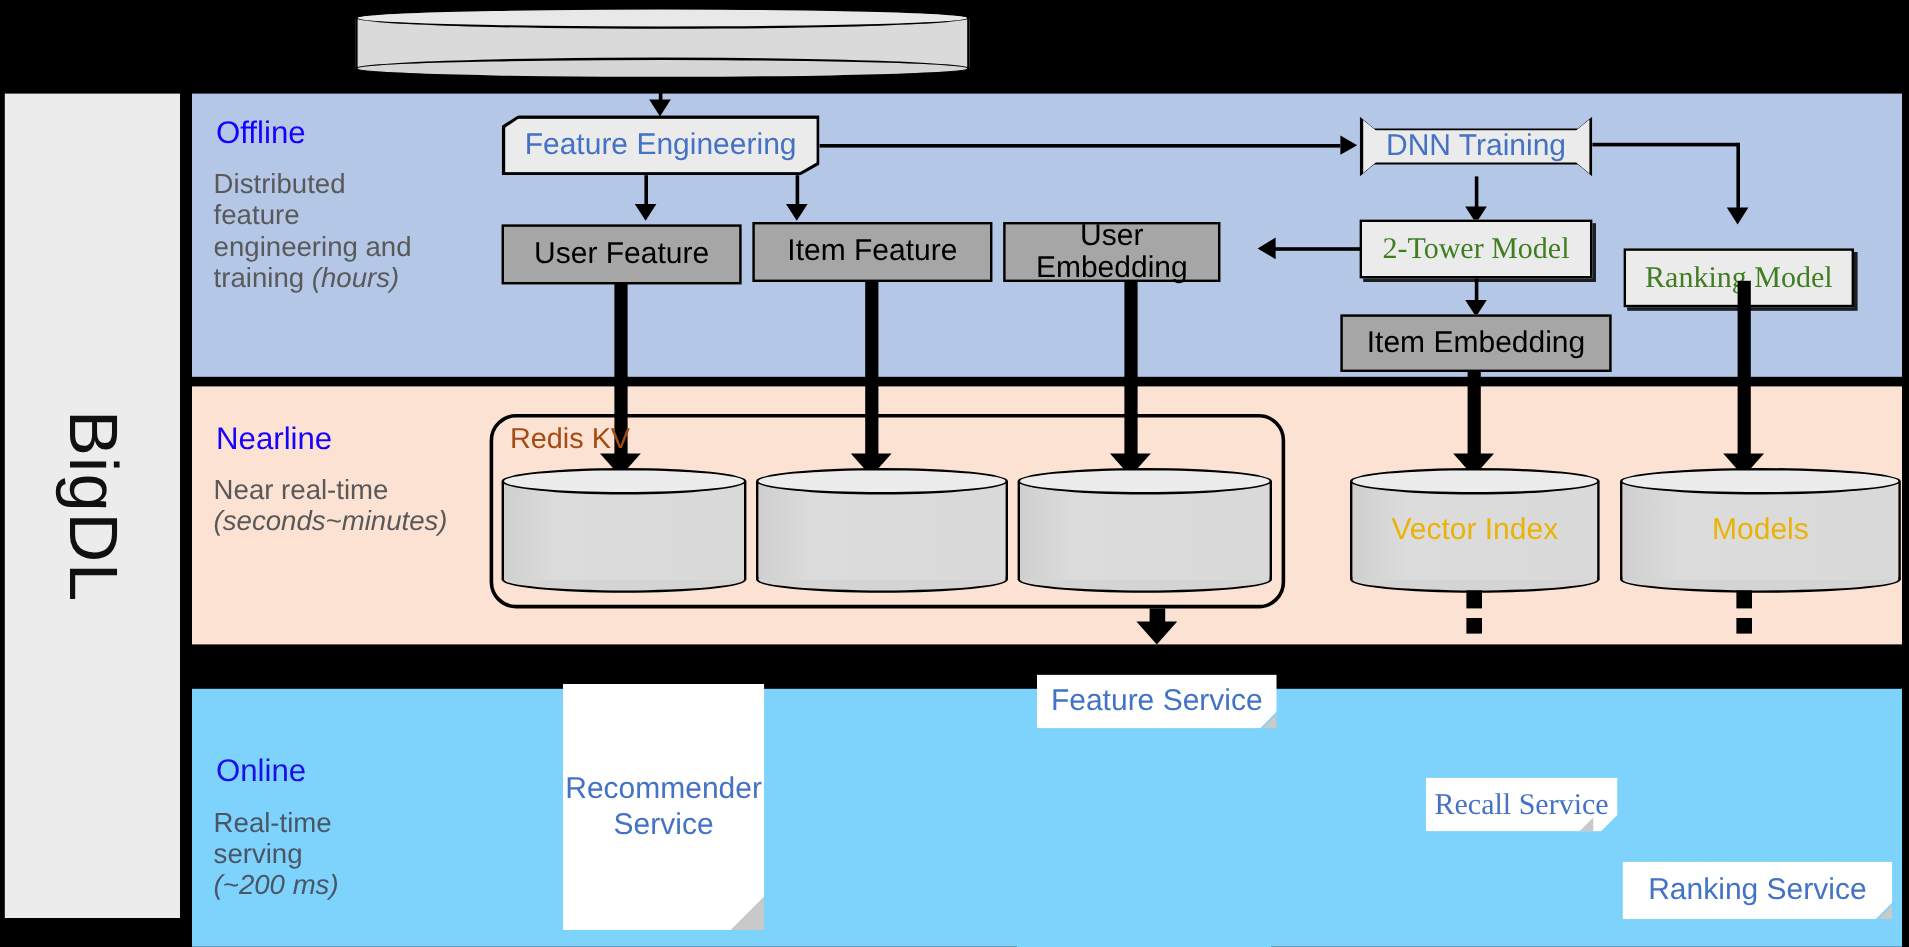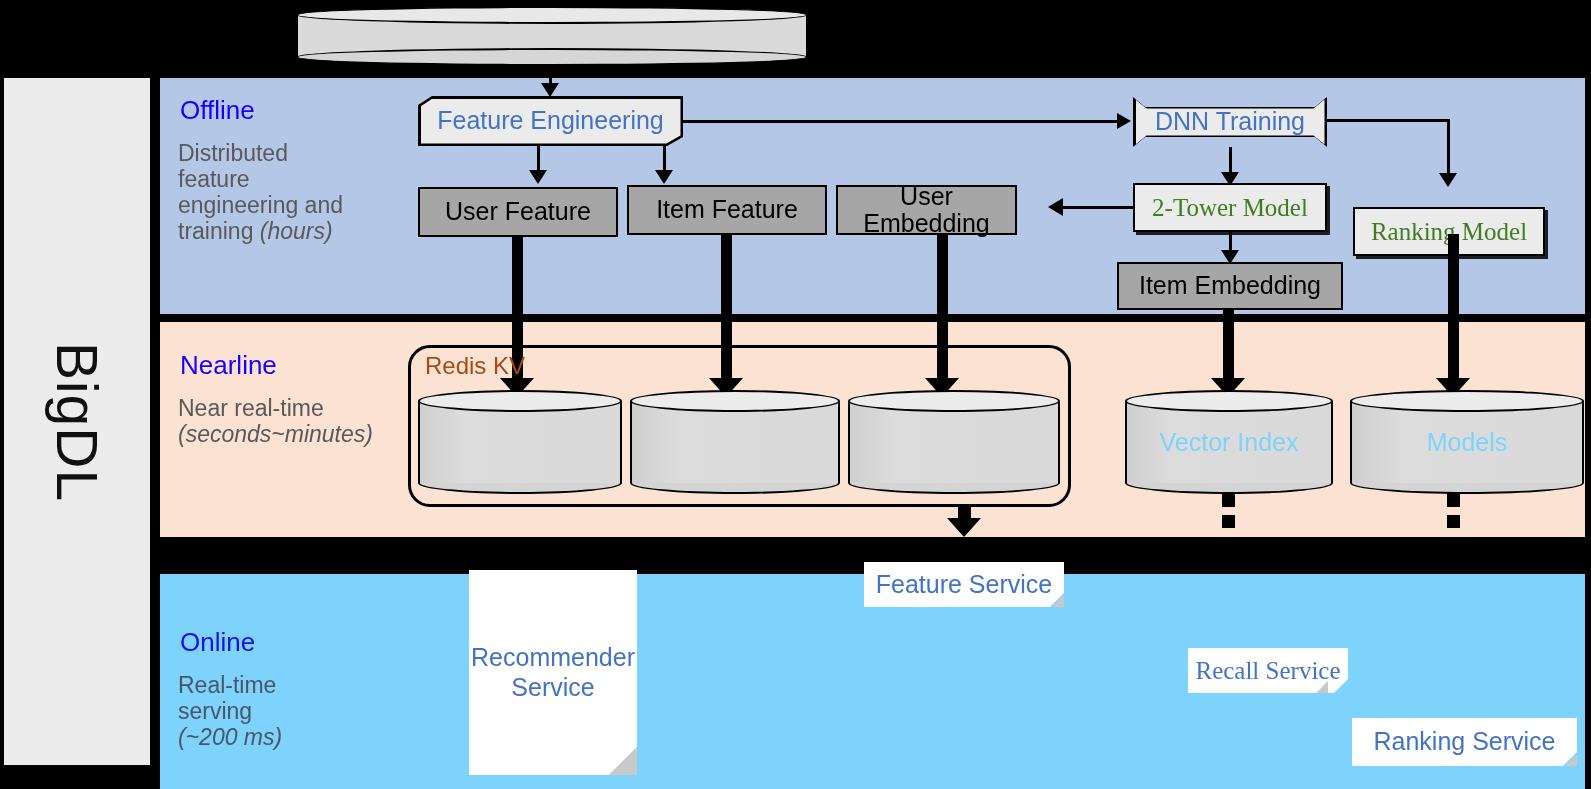--- a/index.html
+++ b/index.html
@@ -57,21 +57,21 @@
   
   .cyl{position:absolute;}
   .cyl .body{position:absolute;left:0;right:0;top:11px;bottom:11px;
       background:linear-gradient(to right,#cfcfcf 0%,#dcdcdc 22%,#d9d9d9 100%);
       border-left:2.5px solid #000;border-right:2.5px solid #000;box-sizing:border-box;}
   .cyl .bot{position:absolute;left:0;right:0;bottom:0;height:22px;border-radius:50%;
       background:#d4d4d4;border:2.5px solid #000;box-sizing:border-box;}
   .cyl .cap{position:absolute;left:0;right:0;top:0;height:22px;border-radius:50%;
       background:#ececec;border:2.5px solid #000;box-sizing:border-box;z-index:3;}
   .cyl .lbl{position:absolute;left:0;right:0;top:50%;transform:translateY(-50%);
-      text-align:center;font-size:25px;color:#7dd3fc;z-index:4;}
+      text-align:center;font-size:25px;color:#eab308;z-index:4;}
 
   
   .flatcyl{position:absolute;}
   .flatcyl .fbody{position:absolute;left:0;right:0;top:9px;bottom:9px;background:#dadada;
       border-left:2px solid #000;border-right:2px solid #000;box-sizing:border-box;}
   .flatcyl .ftop{position:absolute;left:0;right:0;top:0;height:18px;border-radius:50%;
       background:#e8e8e8;border:2px solid #000;box-sizing:border-box;}
   .flatcyl .fbot{position:absolute;left:0;right:0;bottom:0;height:18px;border-radius:50%;
       background:#d6d6d6;border:2px solid #000;box-sizing:border-box;}
   .flatcyl .flbl{position:absolute;left:0;right:0;top:50%;transform:translateY(-50%);

